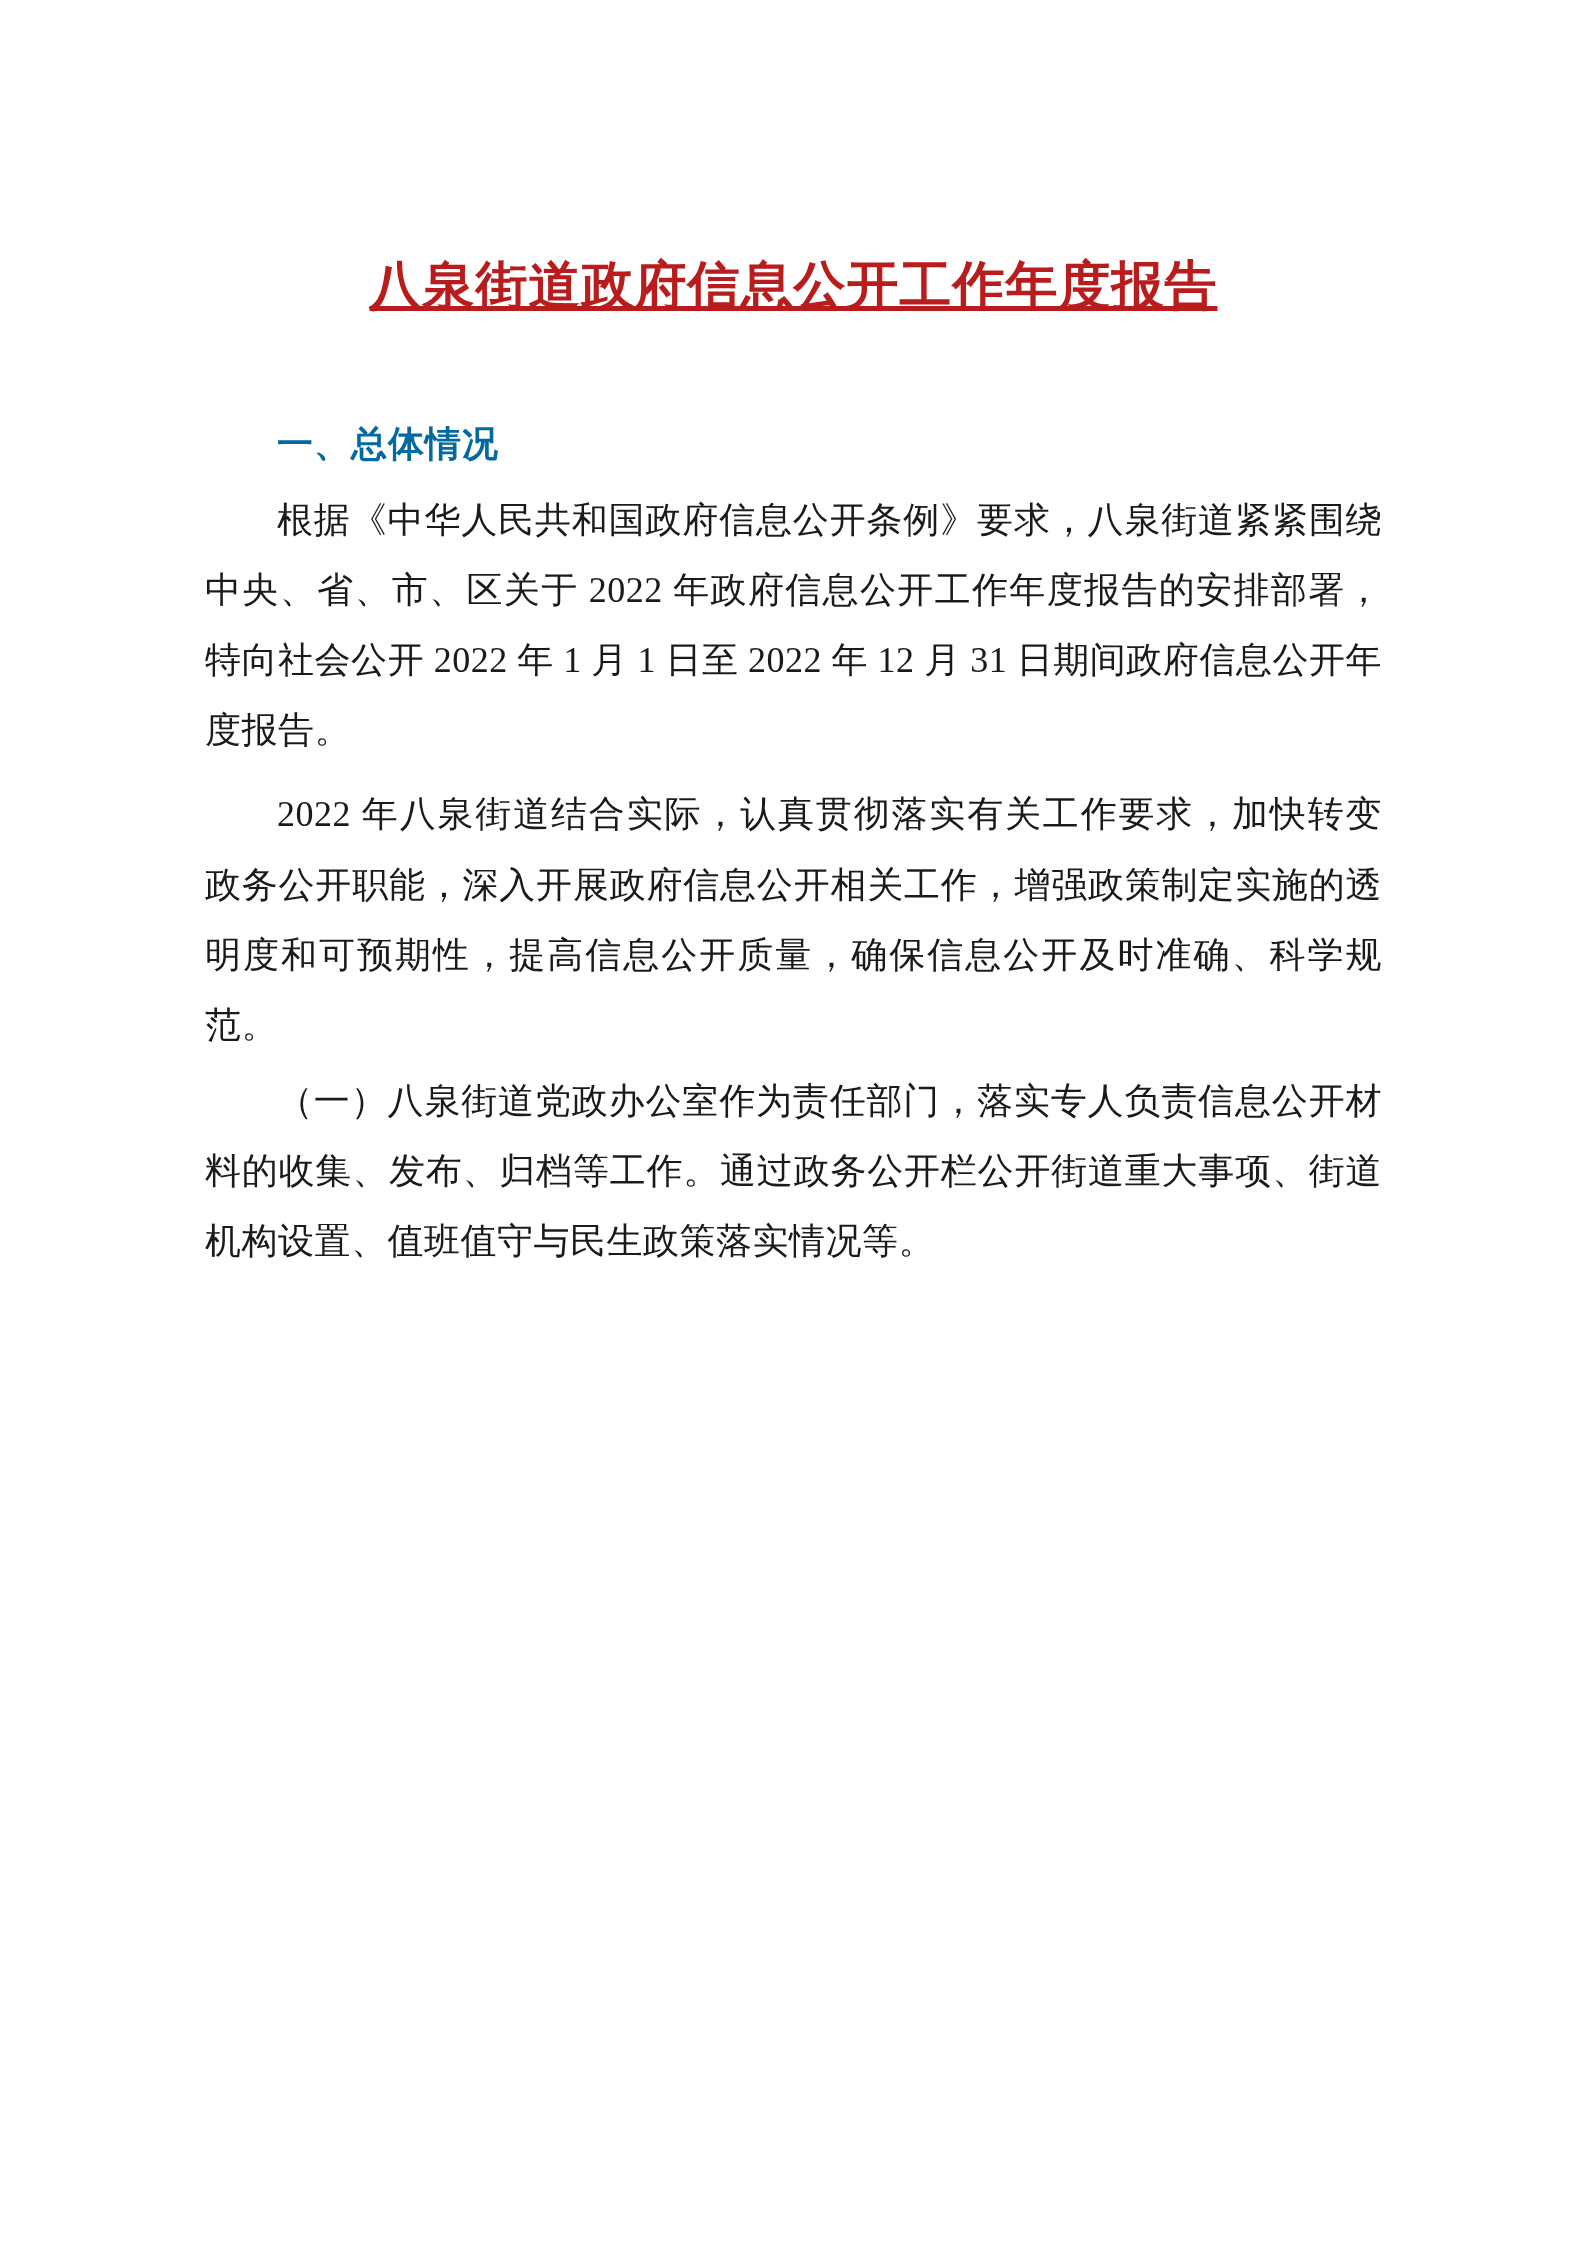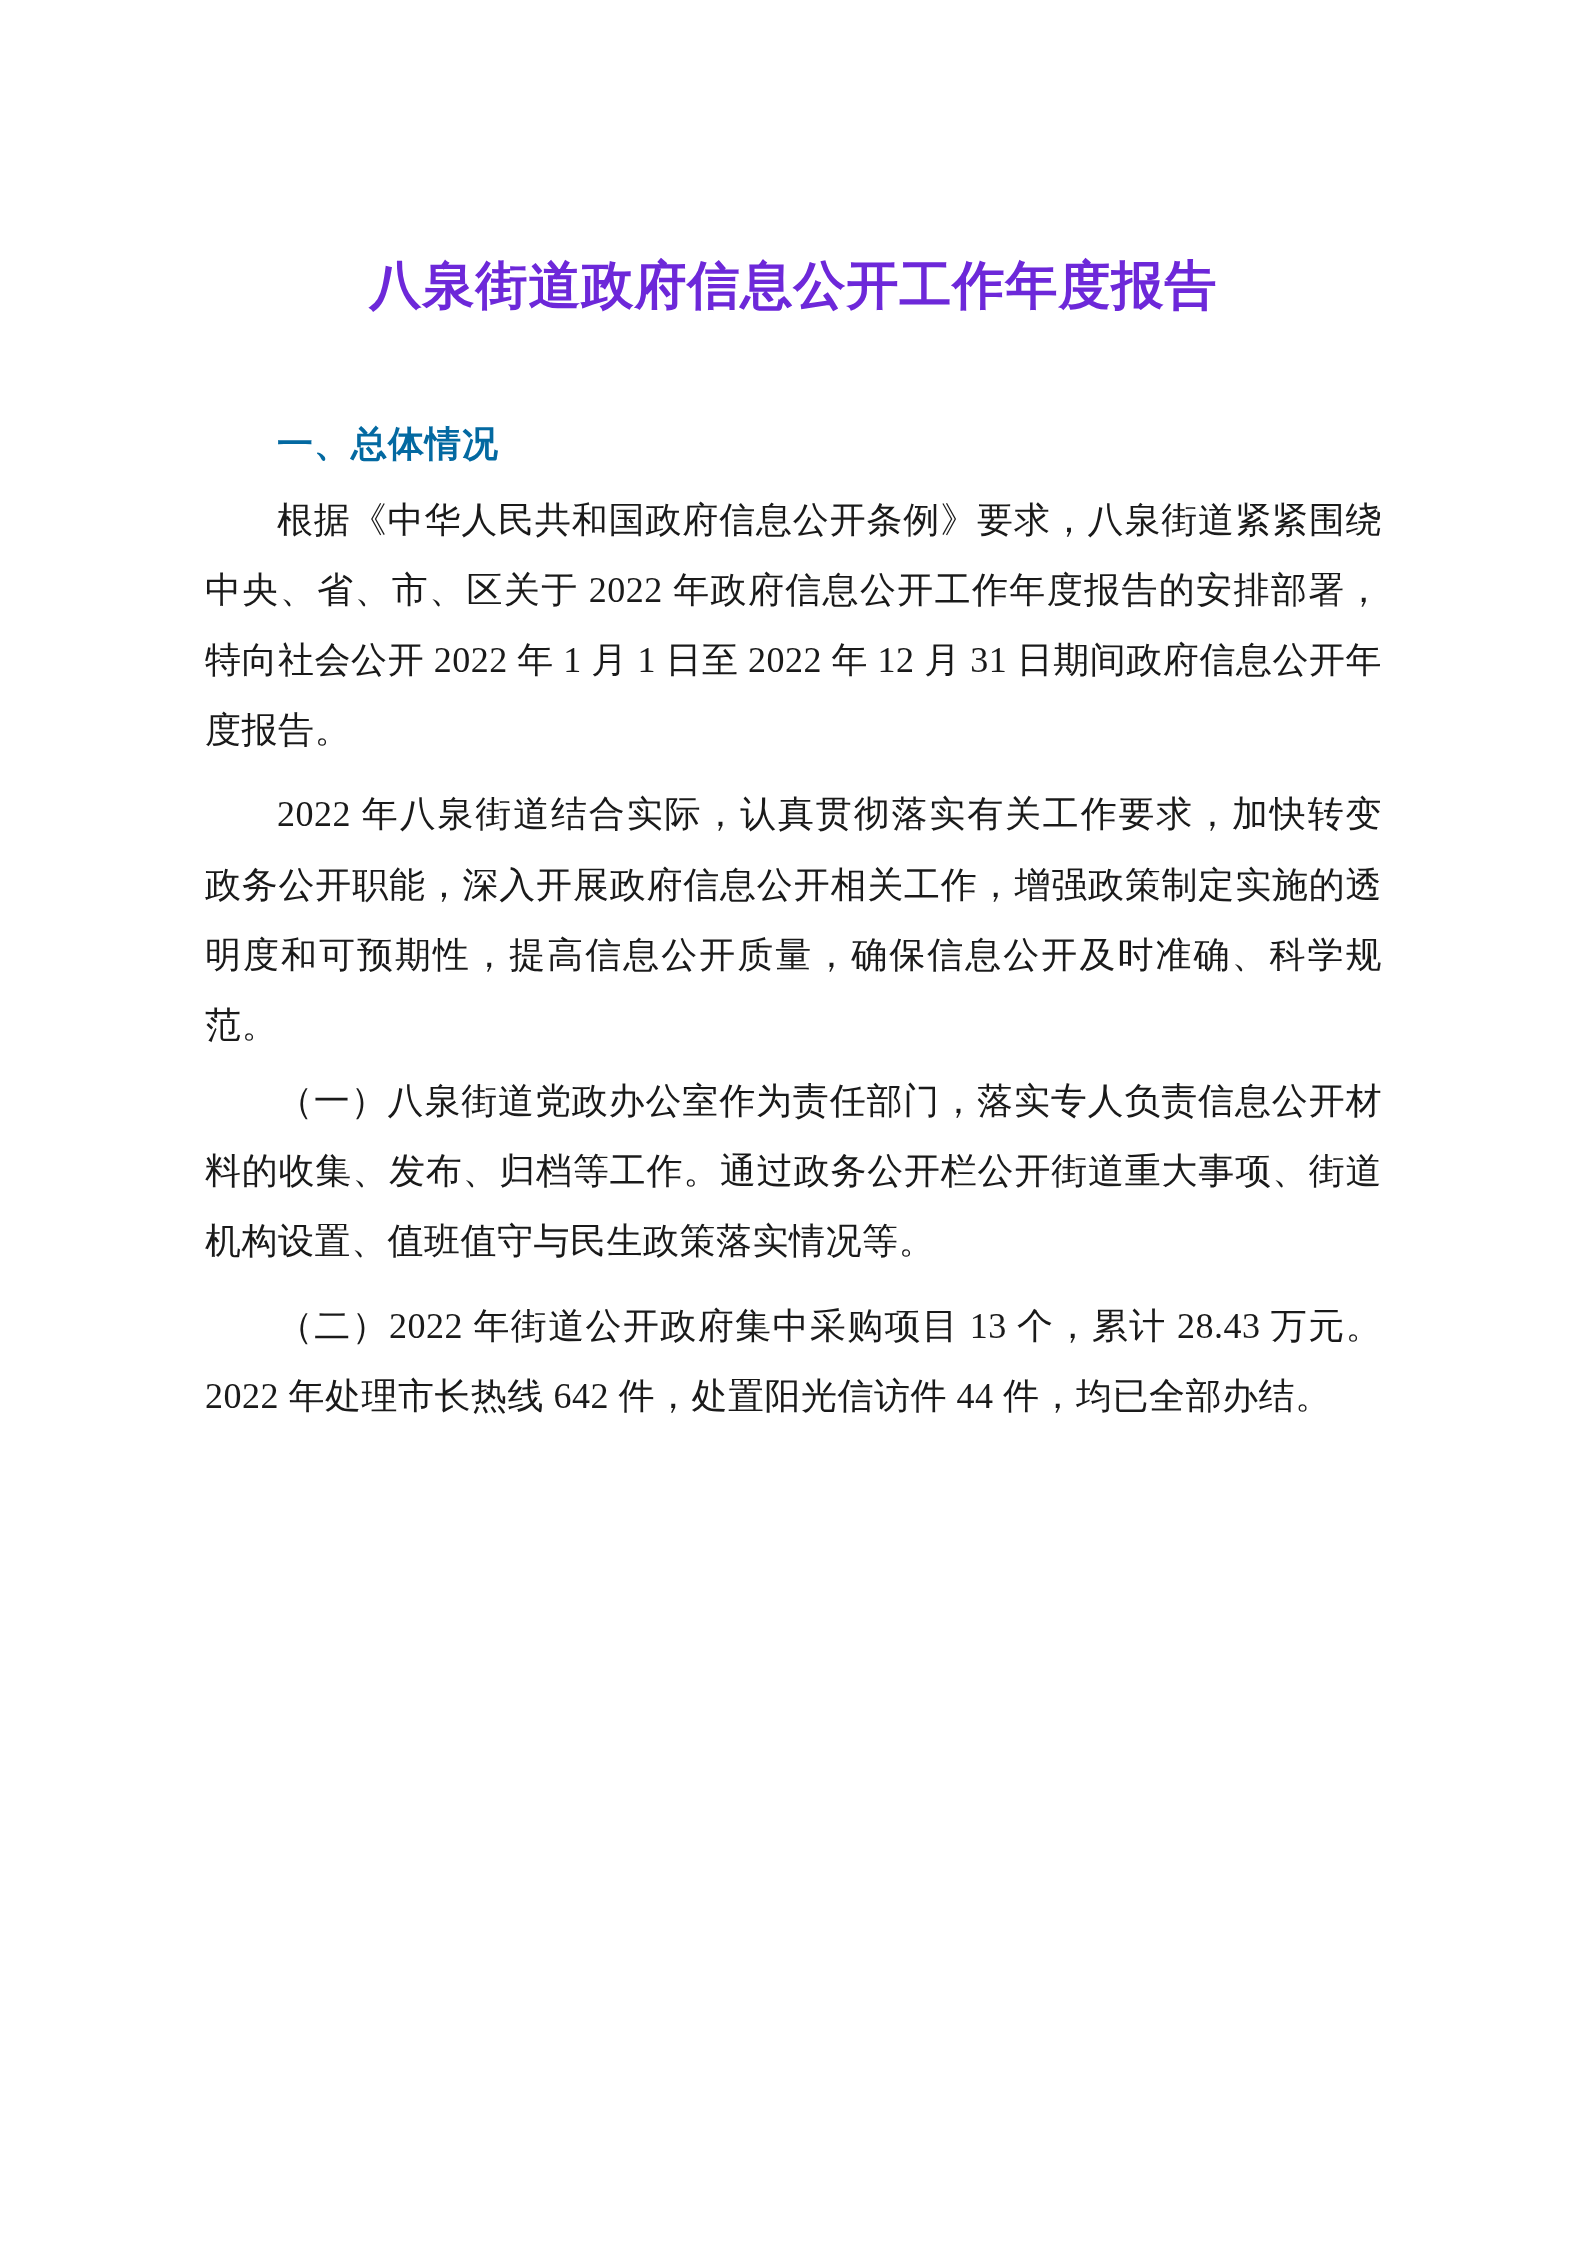--- a/index.html
+++ b/index.html
@@ -22,22 +22,23 @@
     padding: 250px 205px 120px 205px;
     background: #ffffff;
   }
   .doc-title {
     font-family: "DejaVu Sans", "Liberation Sans", sans-serif;
     font-weight: 700;
     font-size: 52px;
     line-height: 1.35;
     letter-spacing: 1px;
     text-align: center;
-    color: #6d28d9;
+    color: #b91c1c;
     margin: 0 0 90px 0;
+    text-decoration: underline;
   }
   .section-heading {
     font-family: "DejaVu Sans", "Liberation Sans", sans-serif;
     font-weight: 700;
     font-size: 36px;
     line-height: 1.9;
     color: #0369a1;
     margin: 16px 0 6px 0;
     text-indent: 72px;
     letter-spacing: 1px;
@@ -66,15 +67,14 @@
 
   <h2 class="section-heading">一、总体情况</h2>
 
   <p class="para">根据《中华人民共和国政府信息公开条例》要求，八泉街道紧紧围绕中央、省、市、区关于 2022 年政府信息公开工作年度报告的安排部署，特向社会公开 2022 年 1 月 1 日至 2022 年 12 月 31 日期间政府信息公开年度报告。</p>
 
   <p class="para gap-top">2022 年八泉街道结合实际，认真贯彻落实有关工作要求，加快转变政务公开职能，深入开展政府信息公开相关工作，增强政策制定实施的透明度和可预期性，提高信息公开质量，确保信息公开及时准确、科学规范。</p>
 
 
   <p class="para">（一）八泉街道党政办公室作为责任部门，落实专人负责信息公开材料的收集、发布、归档等工作。通过政务公开栏公开街道重大事项、街道机构设置、值班值守与民生政策落实情况等。</p>
 
-  <p class="para gap-top">（二）2022 年街道公开政府集中采购项目 13 个，累计 28.43 万元。2022 年处理市长热线 642 件，处置阳光信访件 44 件，均已全部办结。</p>
 
 </div>
 
 </body></html>

